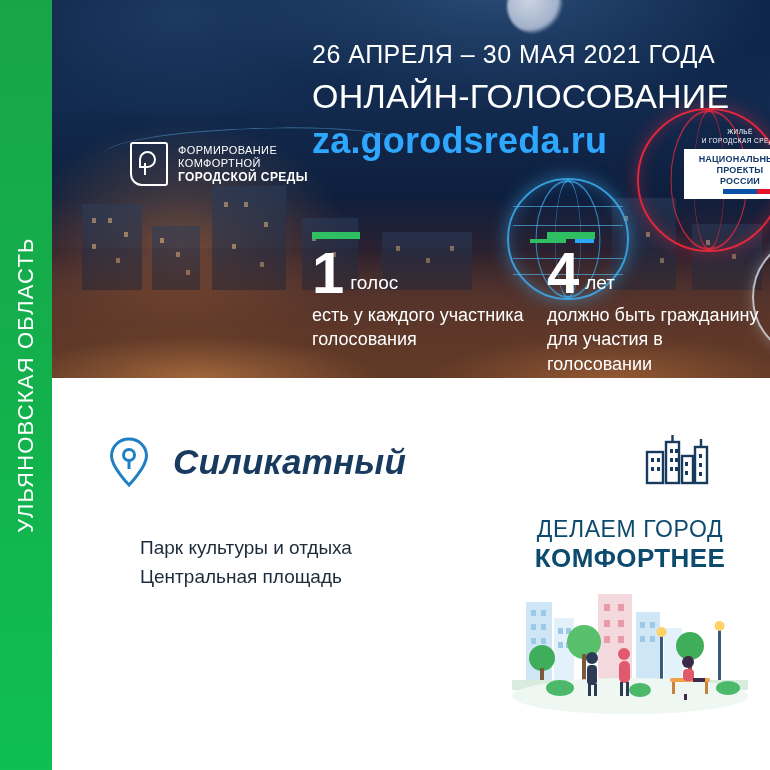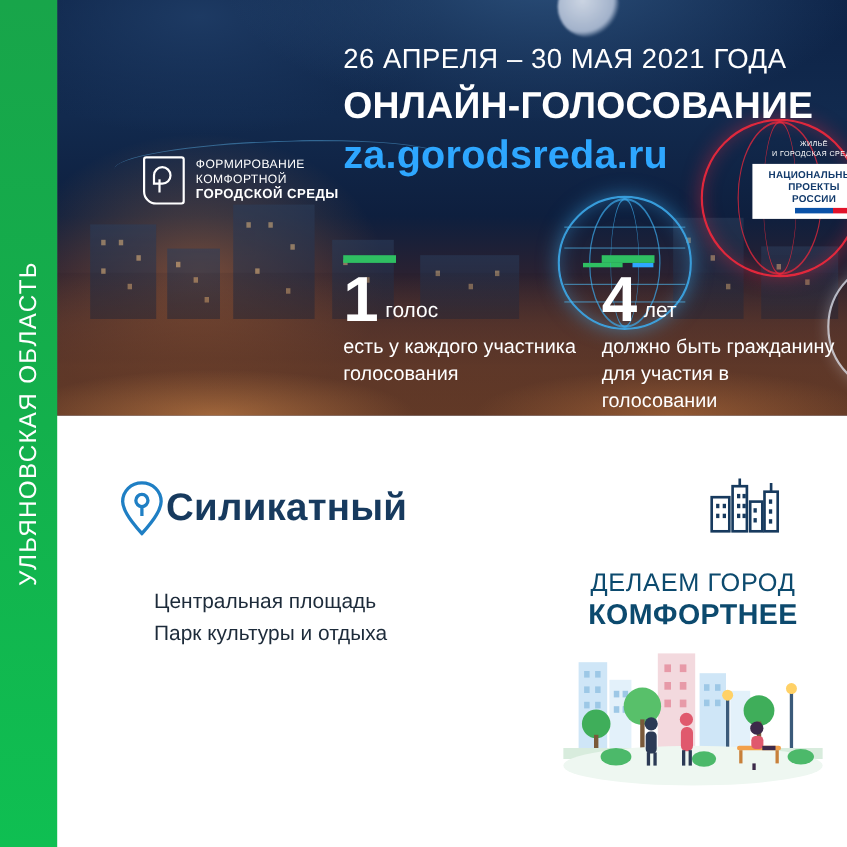--- a/index.html
+++ b/index.html
@@ -248,21 +248,21 @@
     color: #ffffff;
   }
   .headline .dates {
     font-size: 25px;
     letter-spacing: .5px;
     margin-bottom: 8px;
     white-space: nowrap;
   }
   .headline .online {
     font-size: 34px;
-    font-weight: bold;
+    font-weight: normal;
     letter-spacing: .2px;
     white-space: nowrap;
     margin-bottom: 4px;
   }
   .headline .site {
     font-size: 36px;
     font-weight: bold;
     color: #2ea7ff;
     letter-spacing: .2px;
     white-space: nowrap;
@@ -308,20 +308,22 @@
     position: absolute;
     left: 52px; top: 378px;
     width: 718px; height: 392px;
     background: #ffffff;
   }
   .city-row {
     position: absolute;
     left: 55px; top: 58px;
     display: flex;
     align-items: center;
+    gap: 22px;
+    font-style: italic;
   }
   .pin-icon {
     width: 44px; height: 52px;
     position: relative;
     flex: none;
   }
   .pin-icon svg { display: block; }
   .city-name {
     font-size: 35px;
     font-weight: bold;
@@ -482,22 +484,22 @@
         <svg width="44" height="52" viewBox="0 0 44 52">
           <path d="M22 3 C12 3 4.5 10.6 4.5 20 C4.5 31 22 49 22 49 C22 49 39.5 31 39.5 20 C39.5 10.6 32 3 22 3 Z" fill="none" stroke="#1f7fc4" stroke-width="3"></path>
           <circle cx="22" cy="19" r="5.5" fill="none" stroke="#1f7fc4" stroke-width="3"></circle>
           <path d="M22 24.5 L22 33" stroke="#1f7fc4" stroke-width="3" fill="none"></path>
         </svg>
       </div>
       <div class="city-name">Силикатный</div>
     </div>
 
     <div class="objects">
+      <div>Парк культуры и отдыха</div>
       <div>Центральная площадь</div>
-      <div>Парк культуры и отдыха</div>
     </div>
 
     <div class="city-glyph">
       <svg width="66" height="56" viewBox="0 0 66 56">
         <g fill="none" stroke="#173a5e" stroke-width="2.4">
           <rect x="3" y="22" width="16" height="31"></rect>
           <rect x="22" y="12" width="13" height="41"></rect>
           <rect x="38" y="26" width="11" height="27"></rect>
           <rect x="51" y="17" width="12" height="36"></rect>
           <path d="M28.5 12 L28.5 5"></path>

